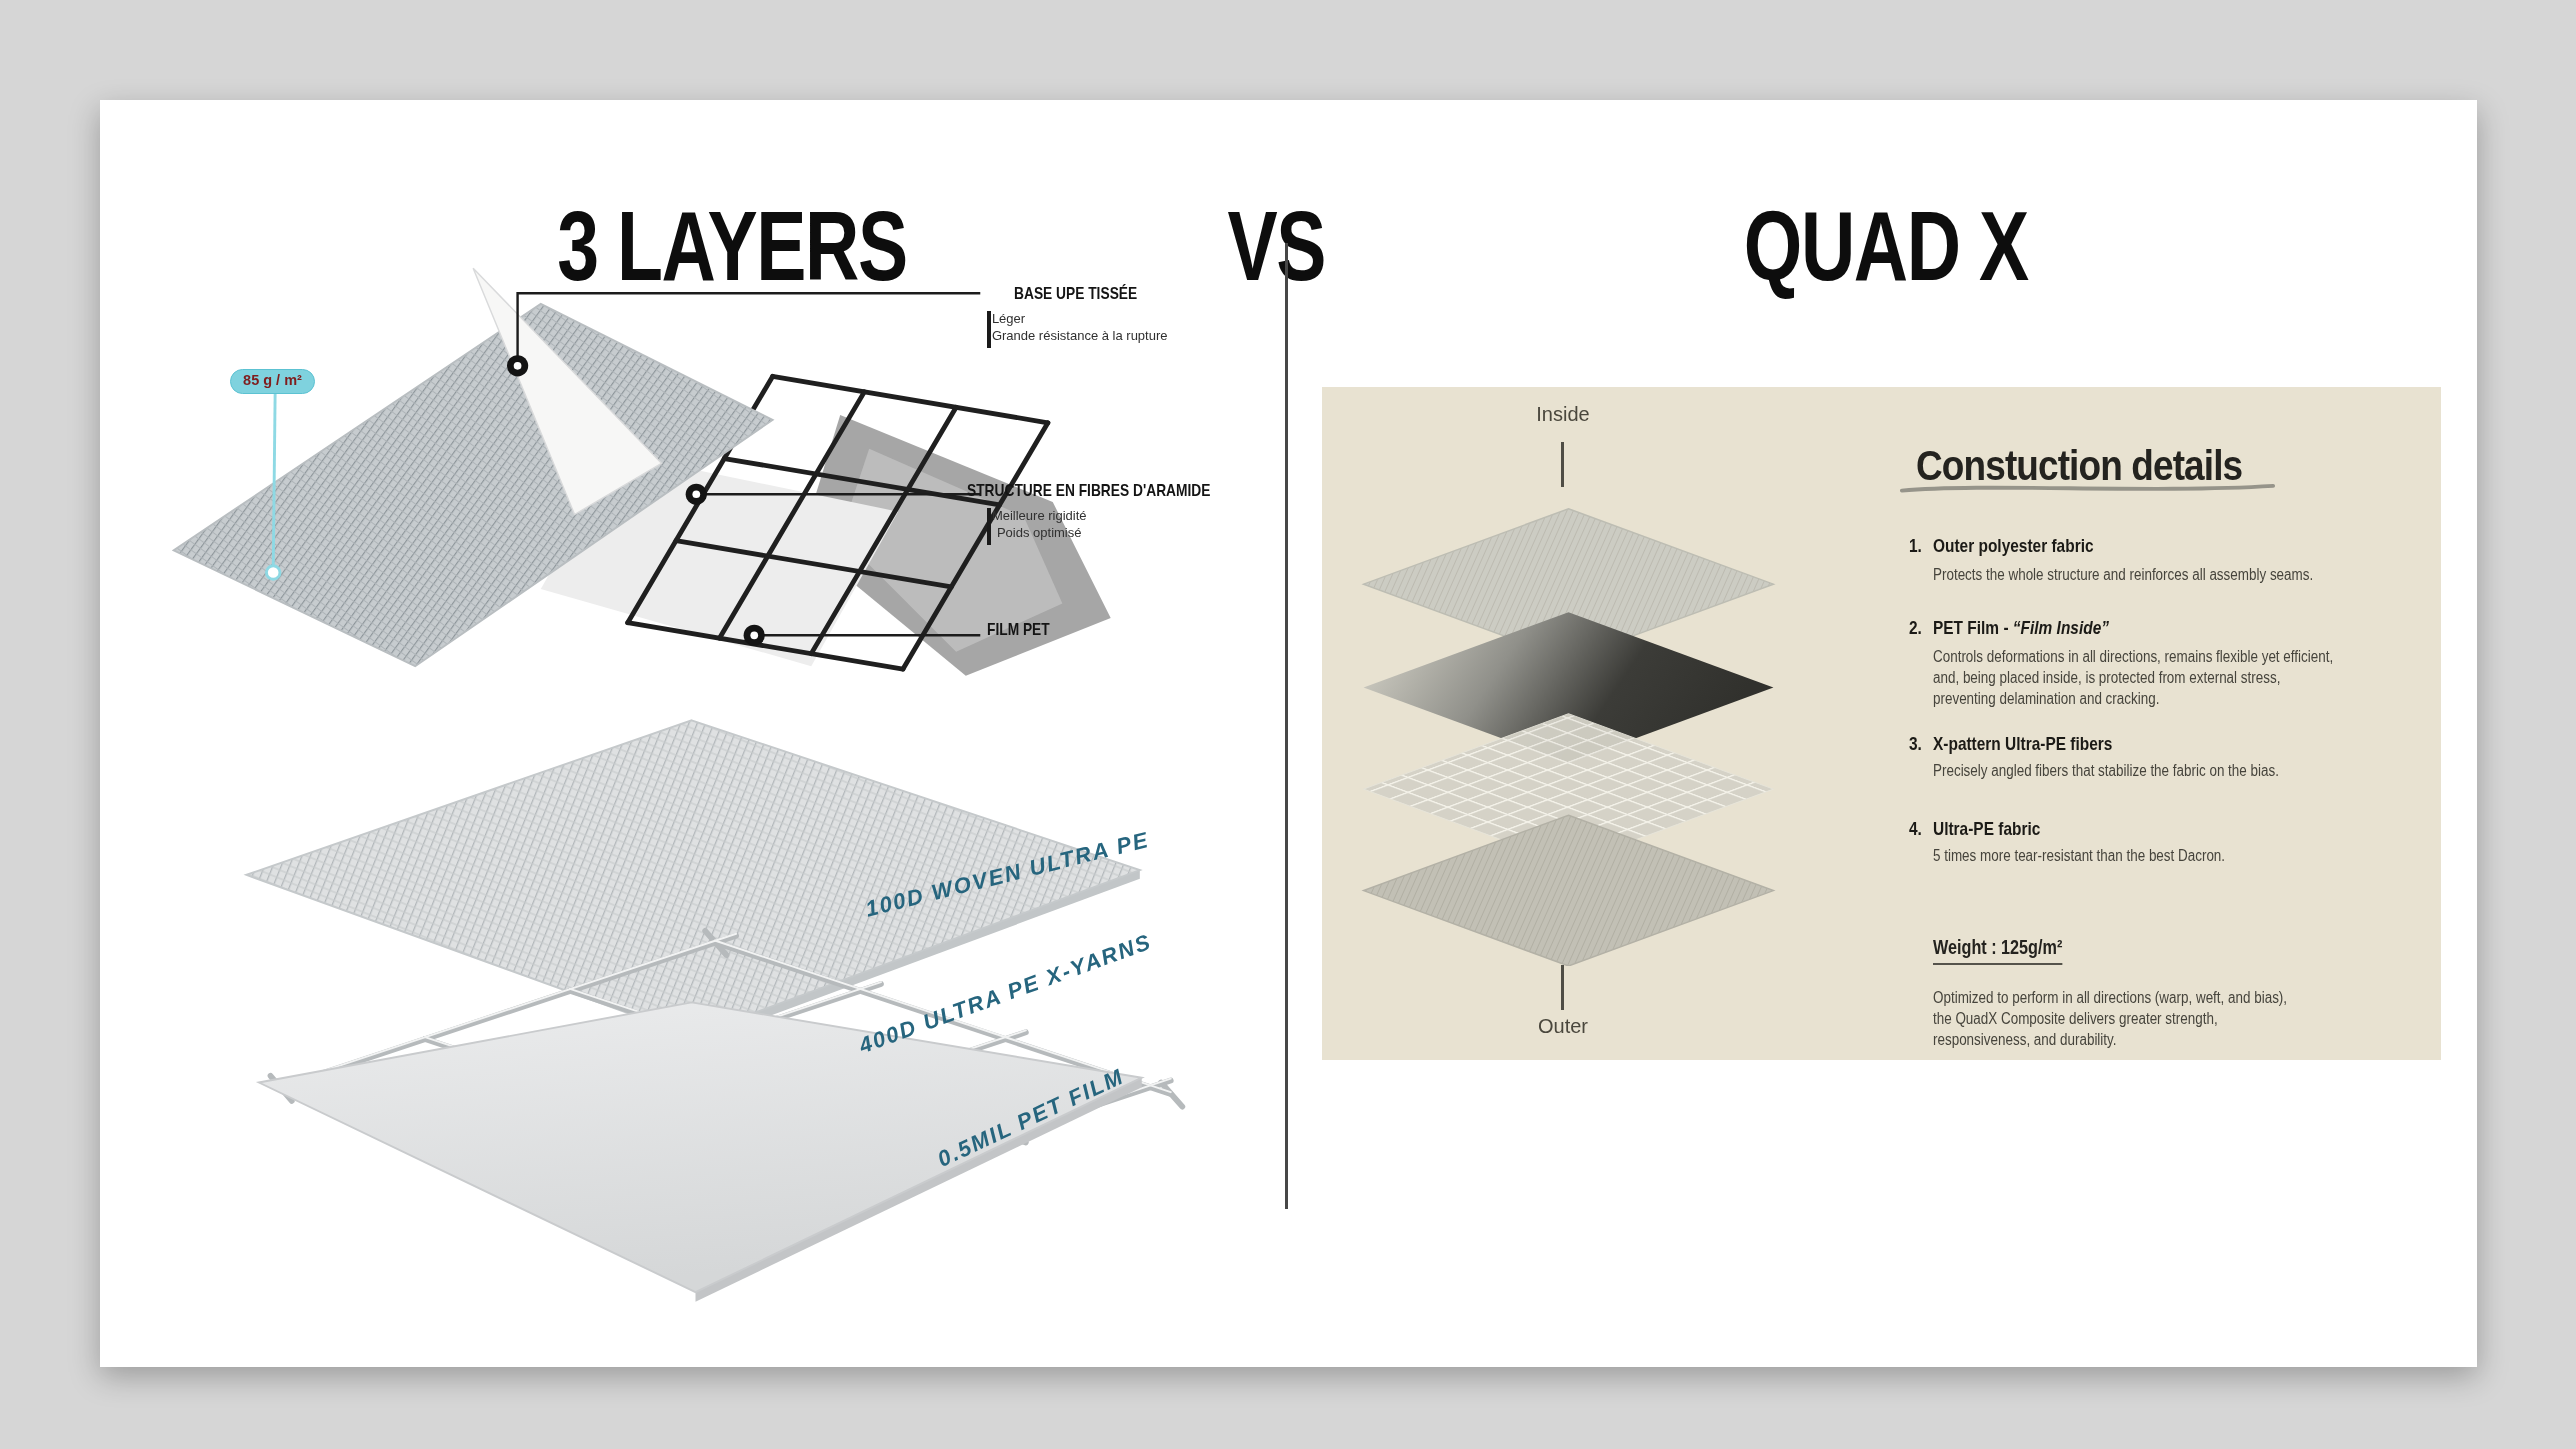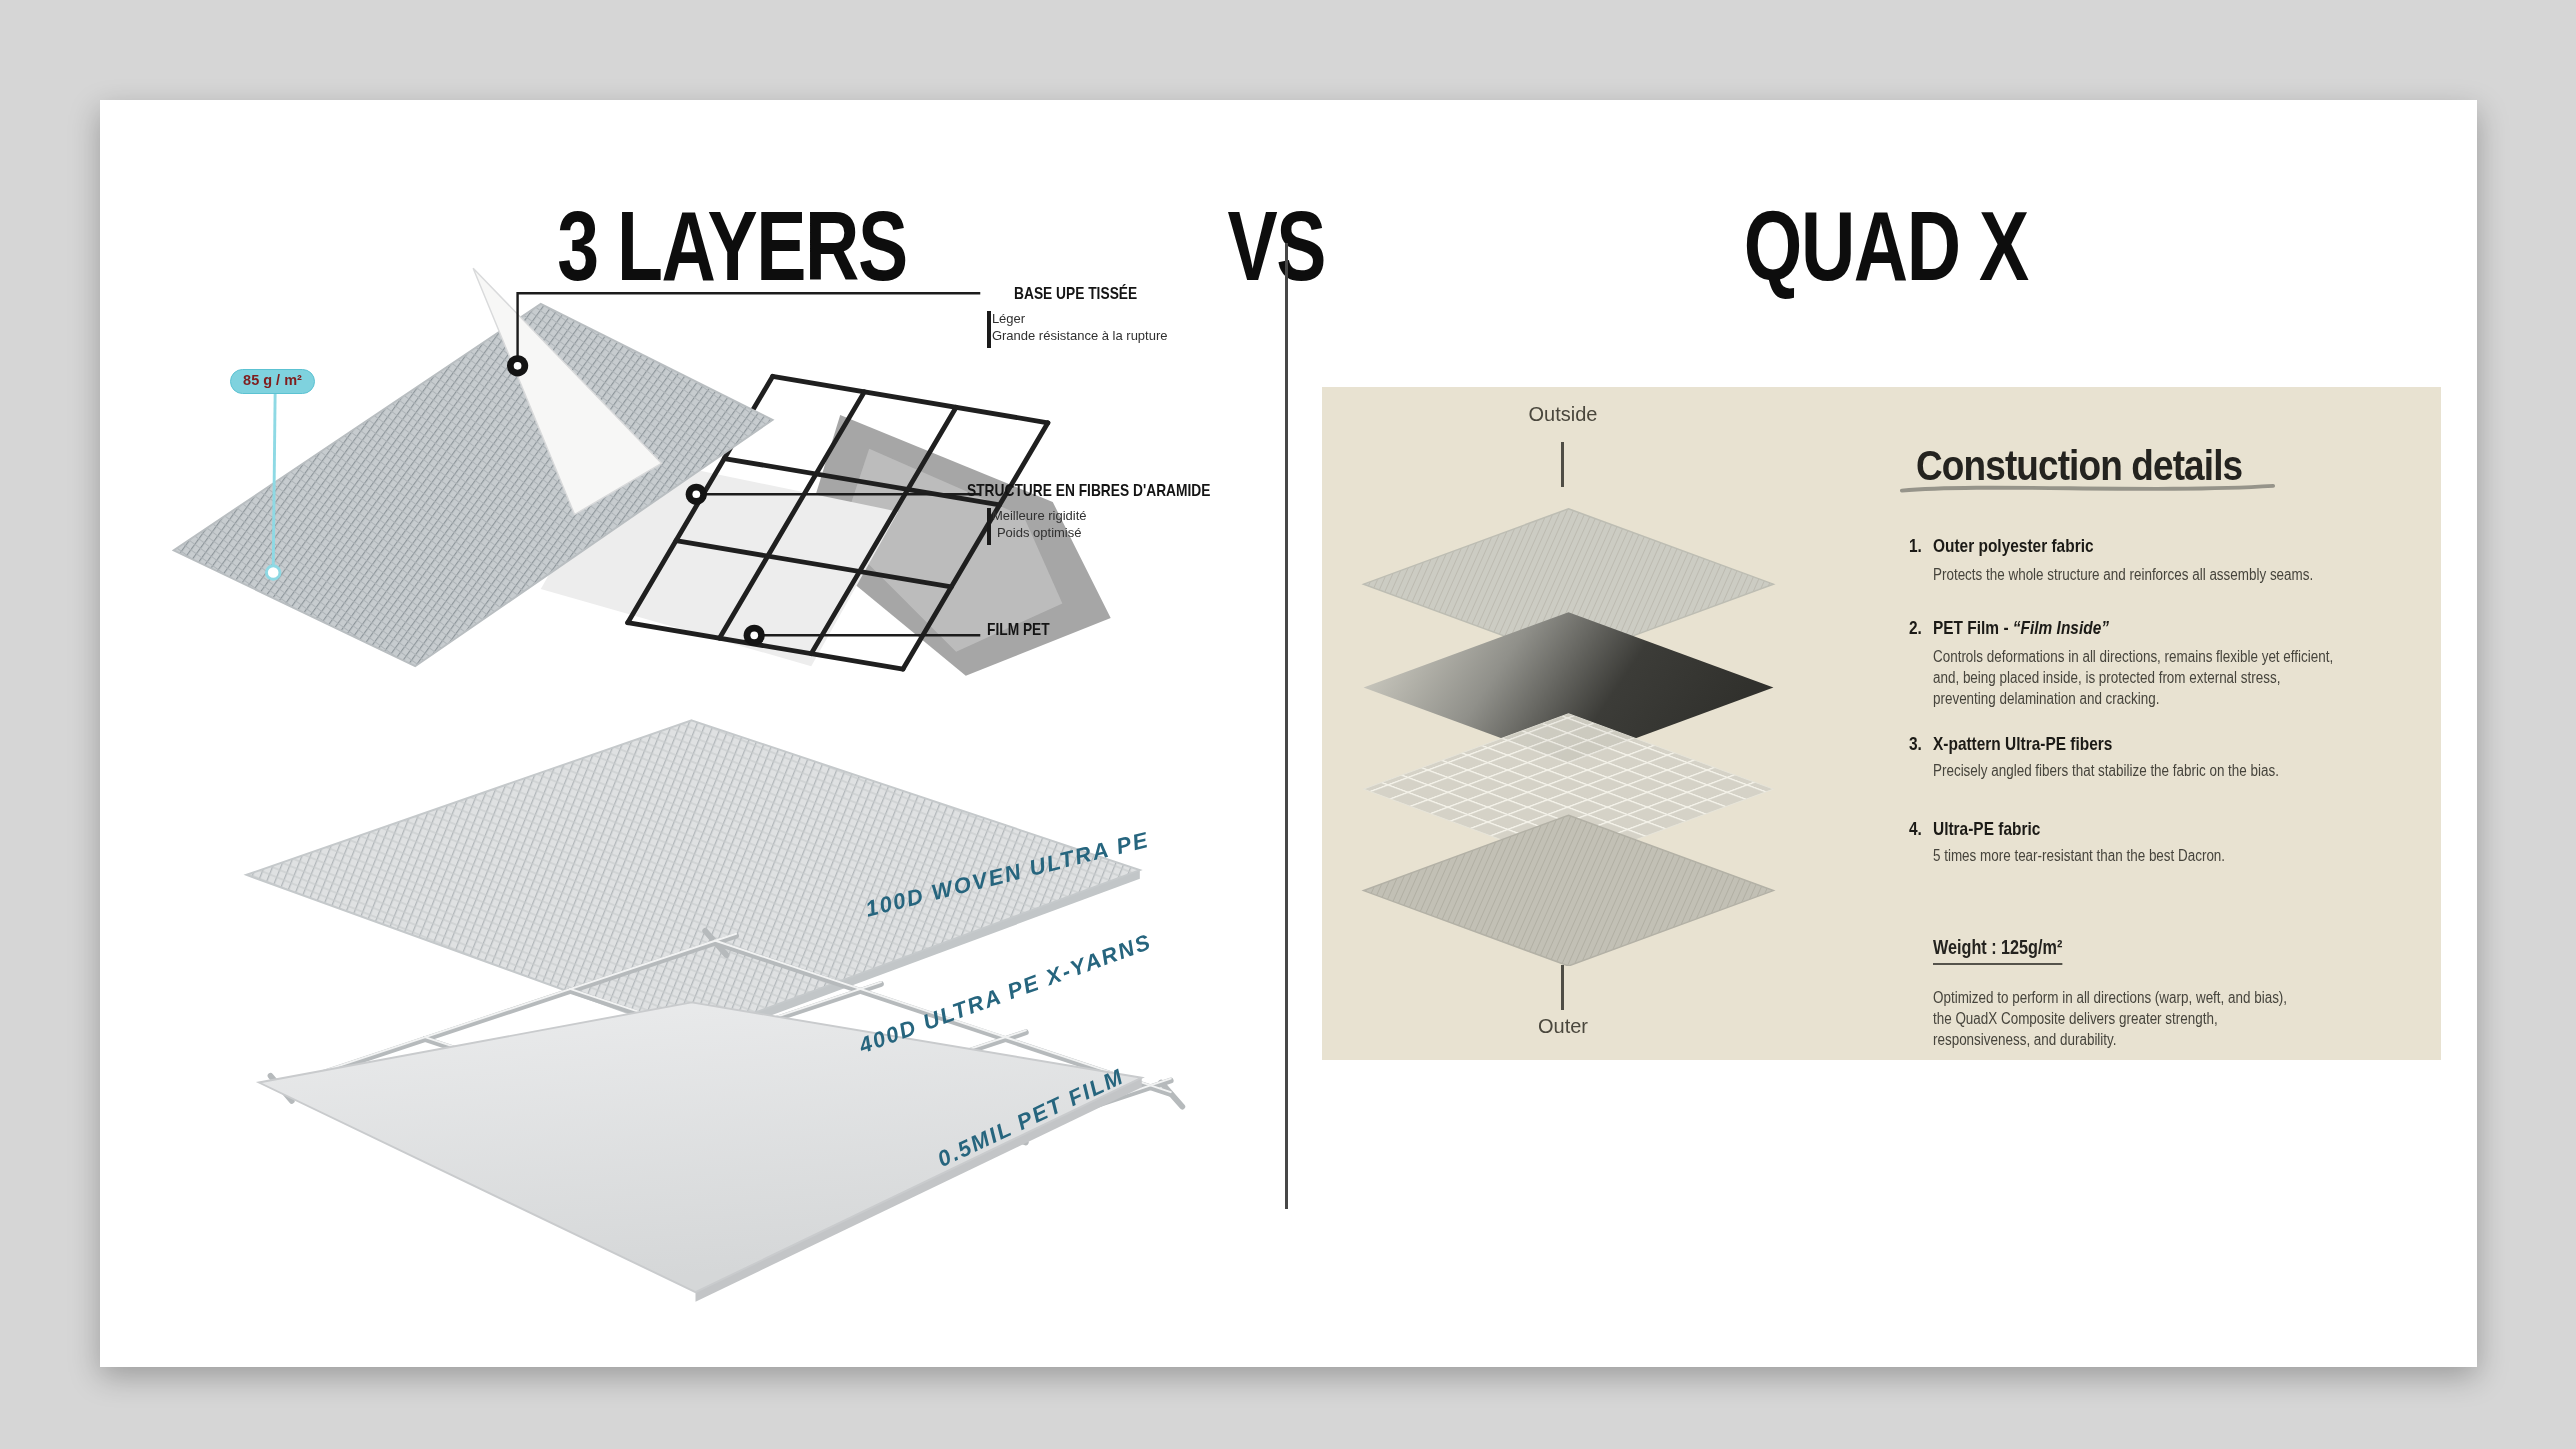--- a/index.html
+++ b/index.html
@@ -179,21 +179,21 @@
 
     <polygon points="952,390 490,612 490,622 952,400" fill="#c3c5c7"></polygon>
     <polygon points="486,312 952,390 490,612 38,395" fill="url(#filmG)" stroke="#c9cbcd" stroke-width="2"></polygon>
   </svg>
 
   <div class="tealLbl" style="left:866px;top:897px;transform:rotate(-14deg);">100D WOVEN ULTRA PE</div>
   <div class="tealLbl" style="left:860px;top:1034px;transform:rotate(-20deg);">400D ULTRA PE X-YARNS</div>
   <div class="tealLbl" style="left:939px;top:1148px;transform:rotate(-25deg);">0.5MIL PET FILM</div>
 
   <div class="panel">
-    <div class="sideLbl" style="top:15.5px;">Outside</div>
+    <div class="sideLbl" style="top:15.5px;">Inside</div>
     <div class="tick" style="top:55px;"></div>
 
     <svg class="abs" style="left:26px;top:115px;" width="441" height="464" viewBox="0 0 456 480">
       <defs>
         <pattern id="hatchL1" patternUnits="userSpaceOnUse" width="6" height="6" patternTransform="rotate(24)">
           <rect width="6" height="6" fill="#ccccc3"></rect>
           <line x1="0" y1="0" x2="0" y2="6" stroke="#b8b6ab" stroke-width="1.6"></line>
         </pattern>
         <pattern id="hatchL4" patternUnits="userSpaceOnUse" width="6" height="6" patternTransform="rotate(24)">
           <rect width="6" height="6" fill="#c2c0b5"></rect>

